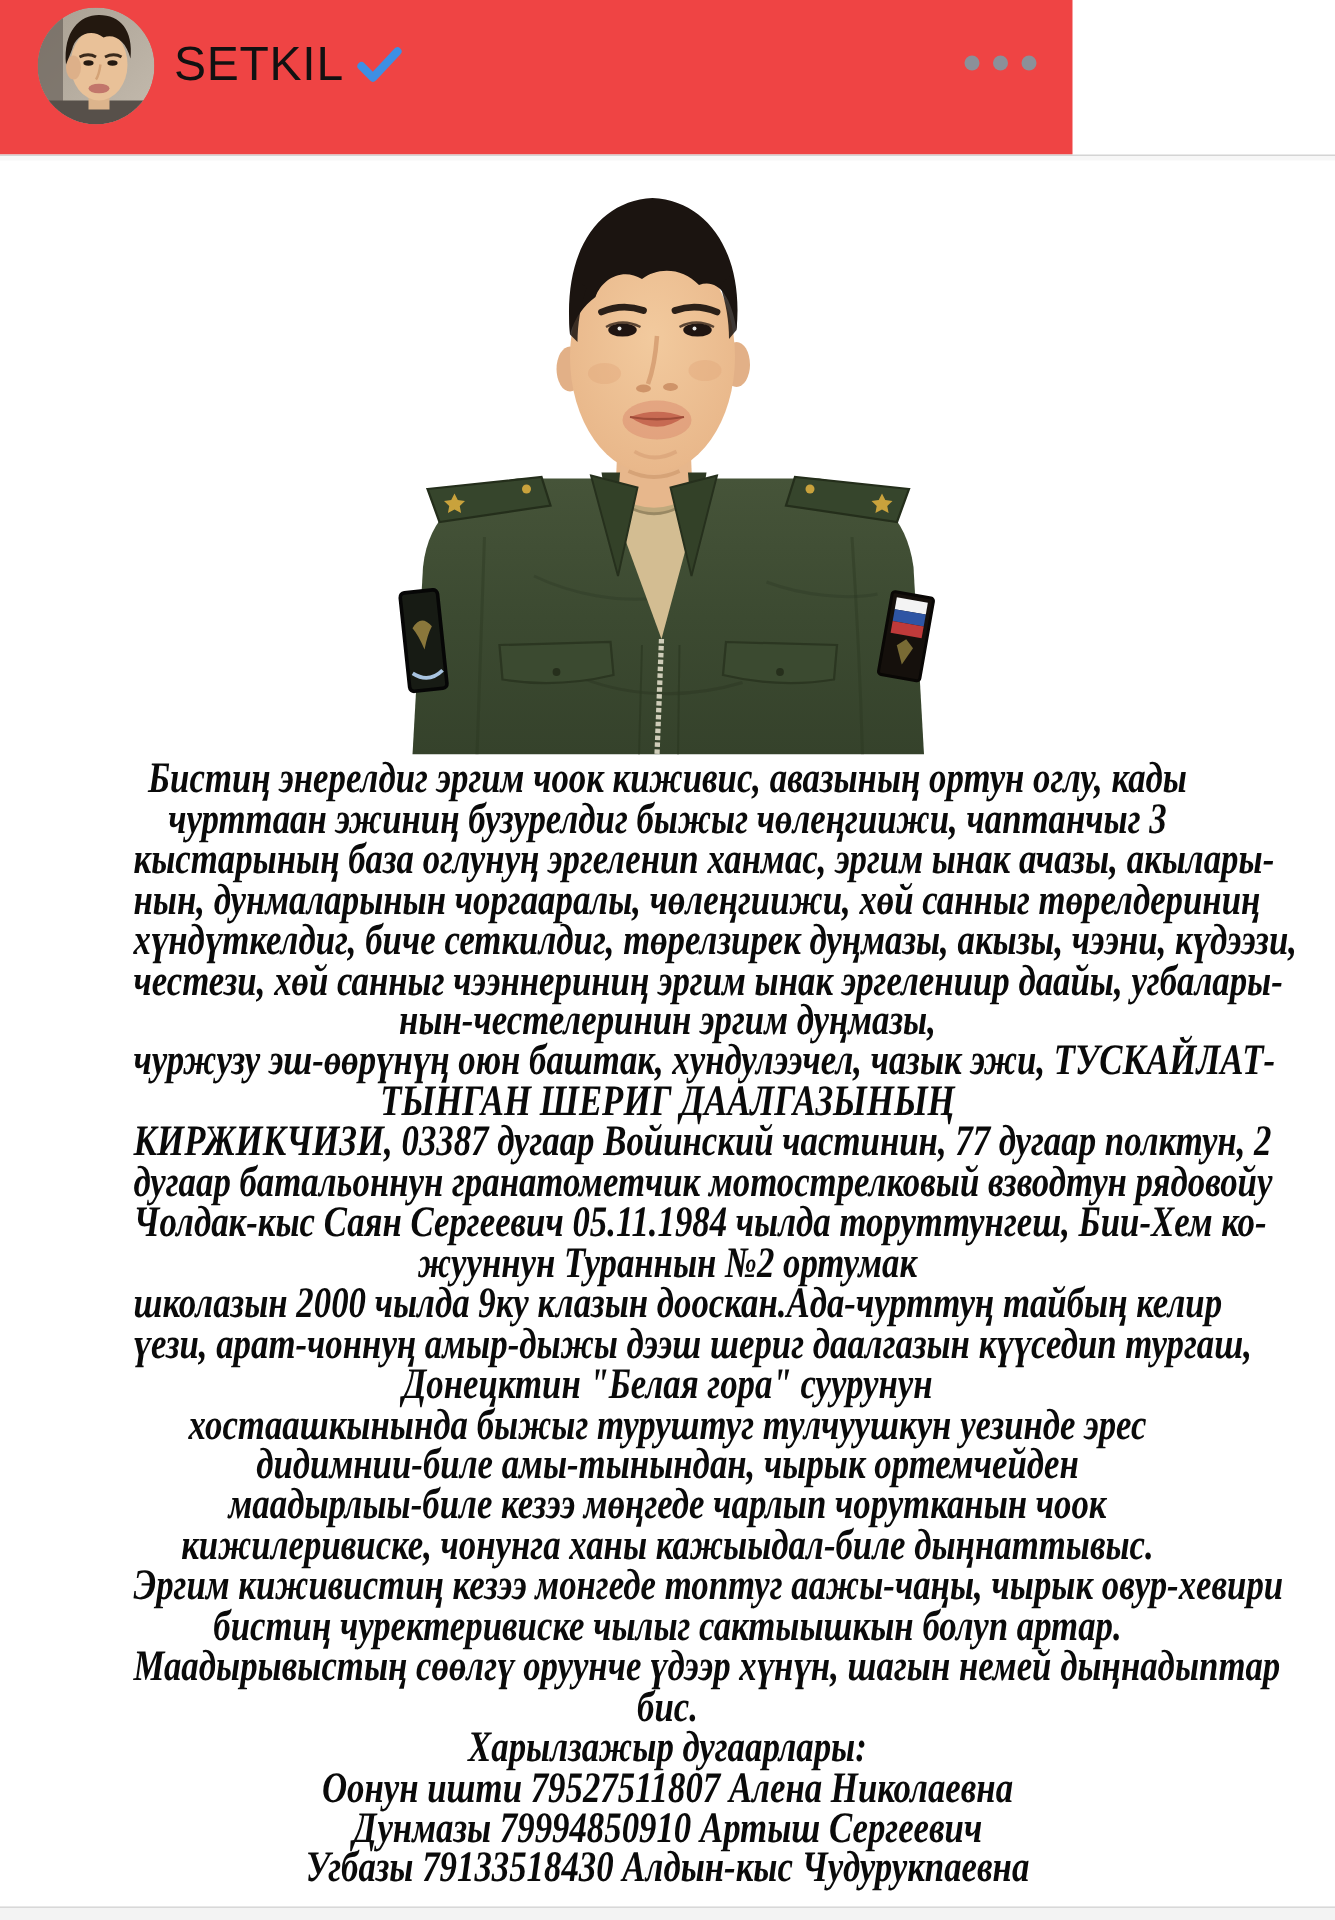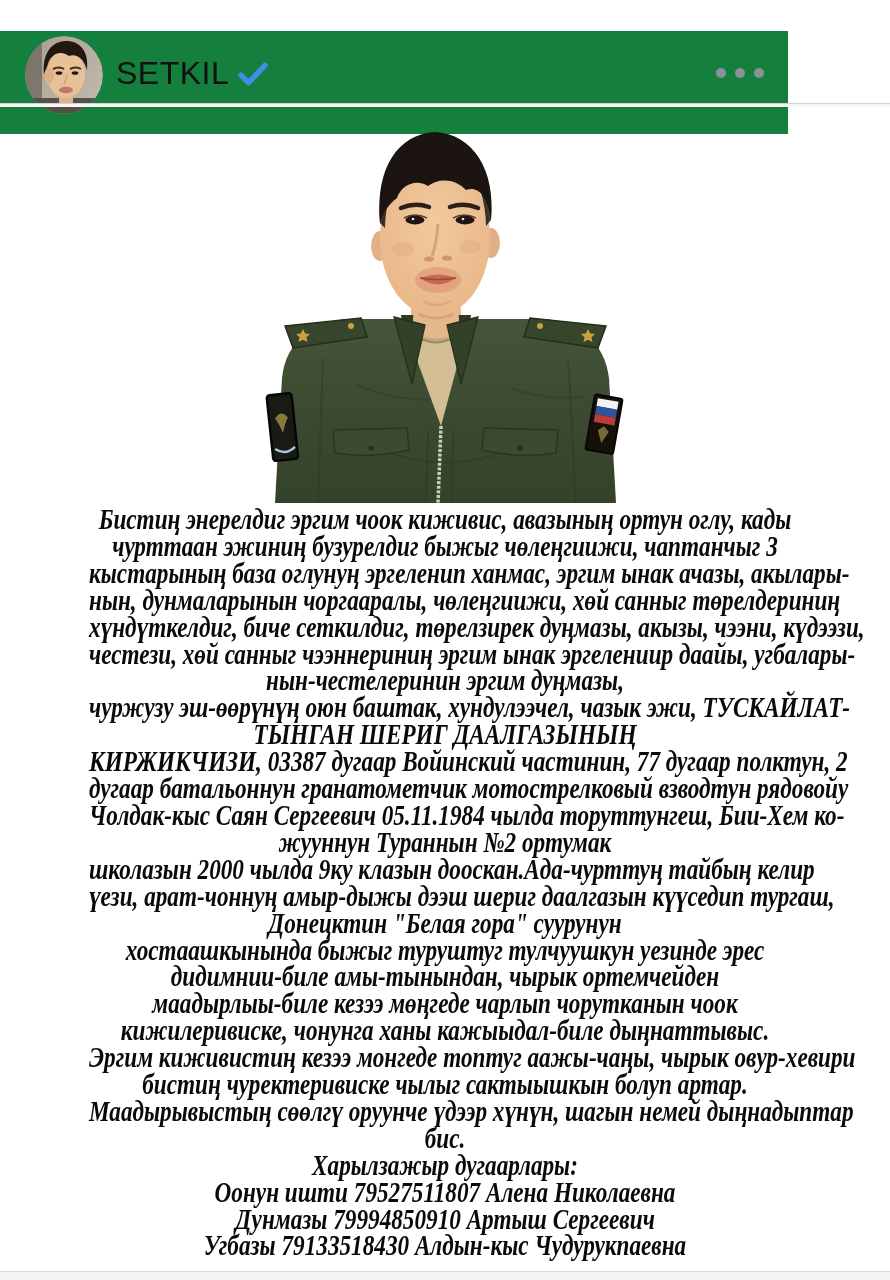--- a/index.html
+++ b/index.html
@@ -1,20 +1,20 @@
 <!DOCTYPE html>
 <html><head>
 <meta charset="utf-8">
 <style>
   html,body{margin:0;padding:0;background:#fff;}
   .page{position:relative;width:890px;height:1280px;background:#fff;overflow:hidden;
         font-family:"Liberation Sans",sans-serif;}
 
   
-  .header{position:absolute;left:0;top:0;width:788px;height:103px;background:#15803d;margin-top:31px;}
+  .header{position:absolute;left:0;top:0;width:715px;height:103px;background:#ef4444;}
   .avatar{position:absolute;left:25px;top:5px;width:78px;height:78px;border-radius:50%;
           overflow:hidden;cursor:pointer;}
   .username{position:absolute;left:116px;top:24px;font-size:32px;font-weight:500;
             letter-spacing:.5px;color:#111;cursor:pointer;}
   .verified{position:absolute;left:238px;top:31px;width:30px;height:24px;}
   .menu-btn{position:absolute;right:24px;top:30px;width:48px;height:24px;display:flex;
             align-items:center;justify-content:space-between;cursor:pointer;}
   .menu-btn i{display:block;width:10px;height:10px;border-radius:50%;background:#8b9099;}
   .hdr-divider{position:absolute;left:0;top:103px;width:890px;height:0;
                border-top:1px solid #d4d4d4;border-bottom:3px solid #f7f7f7;}

